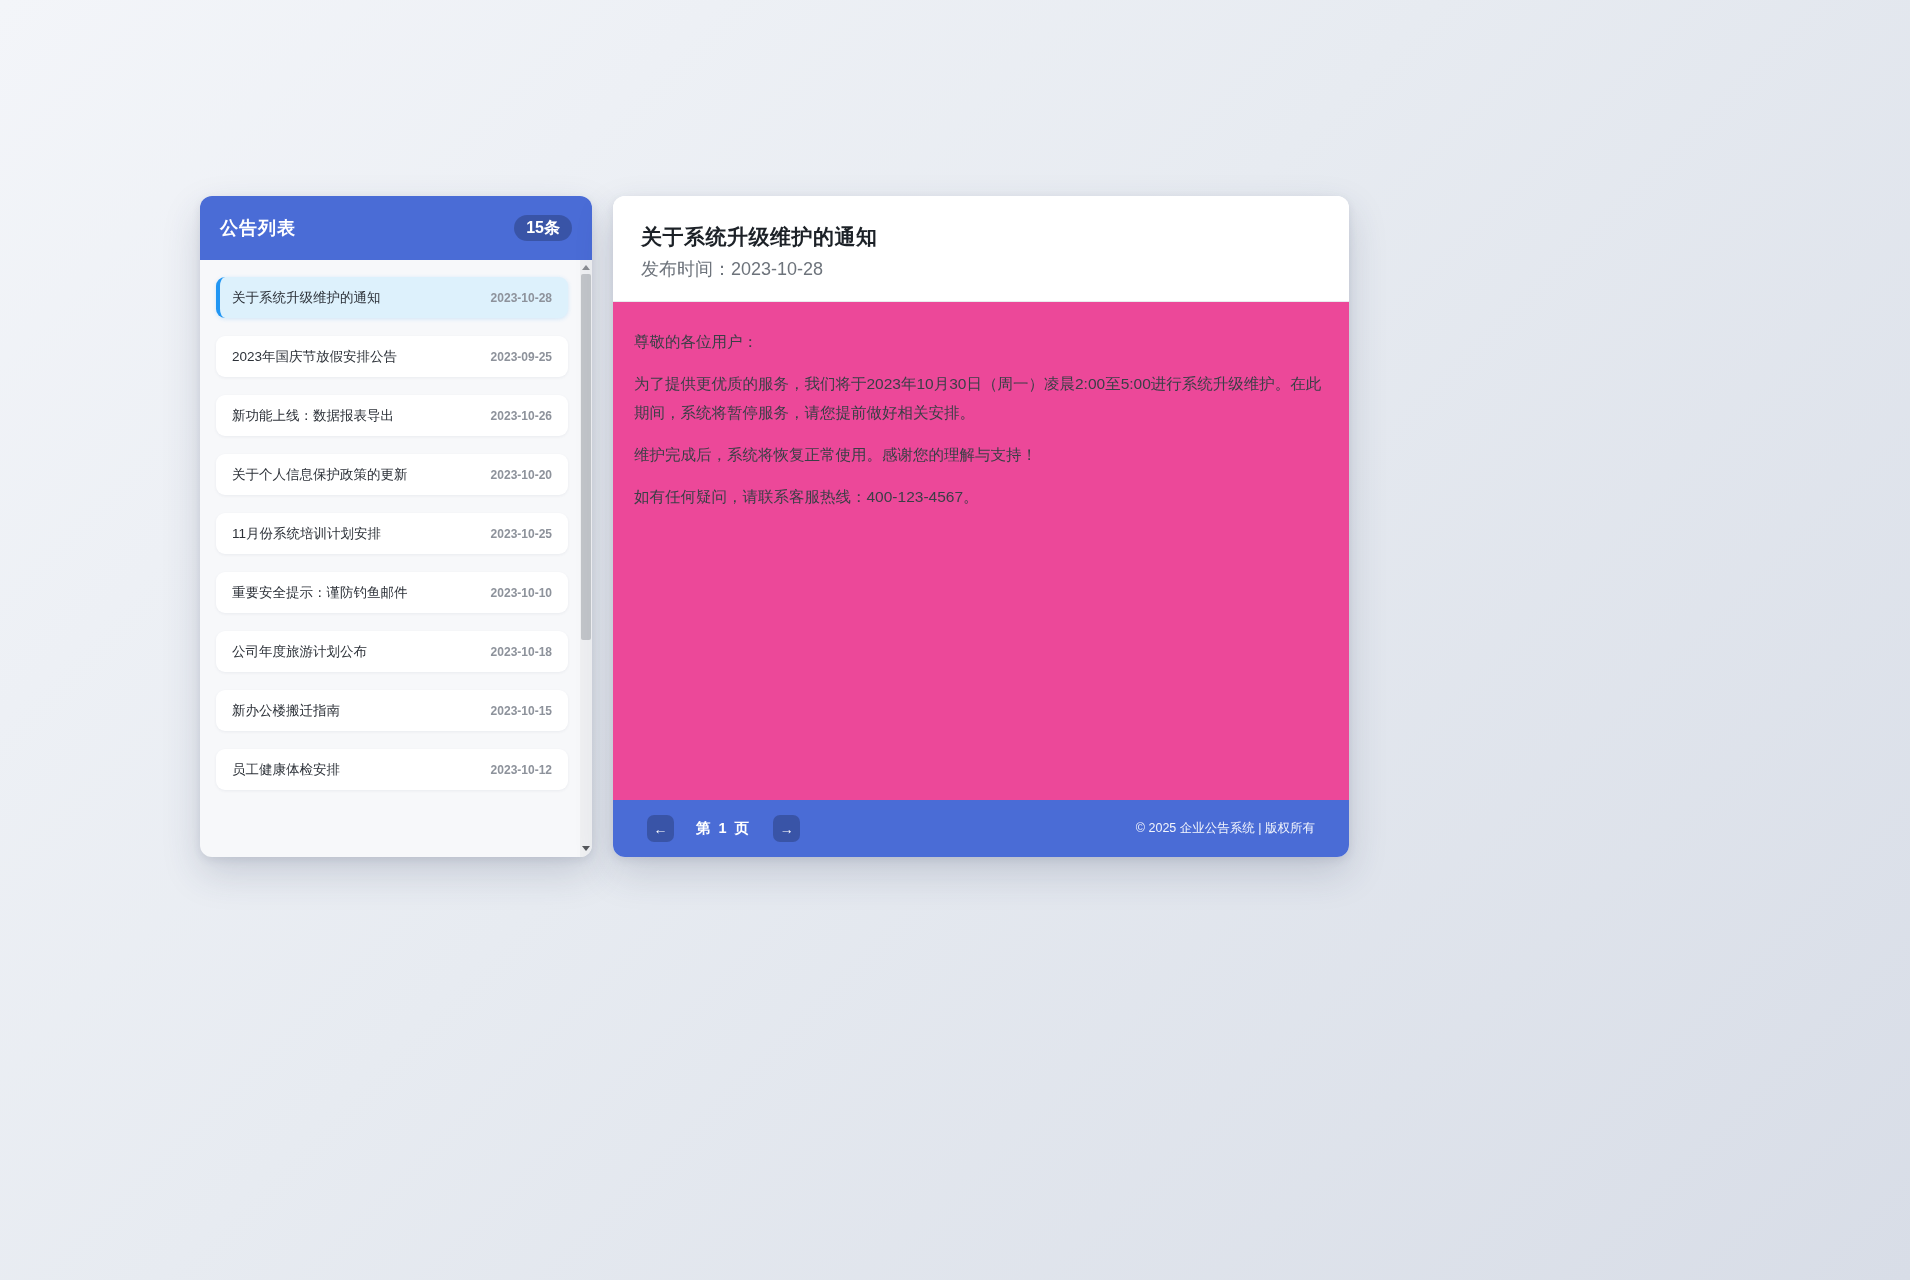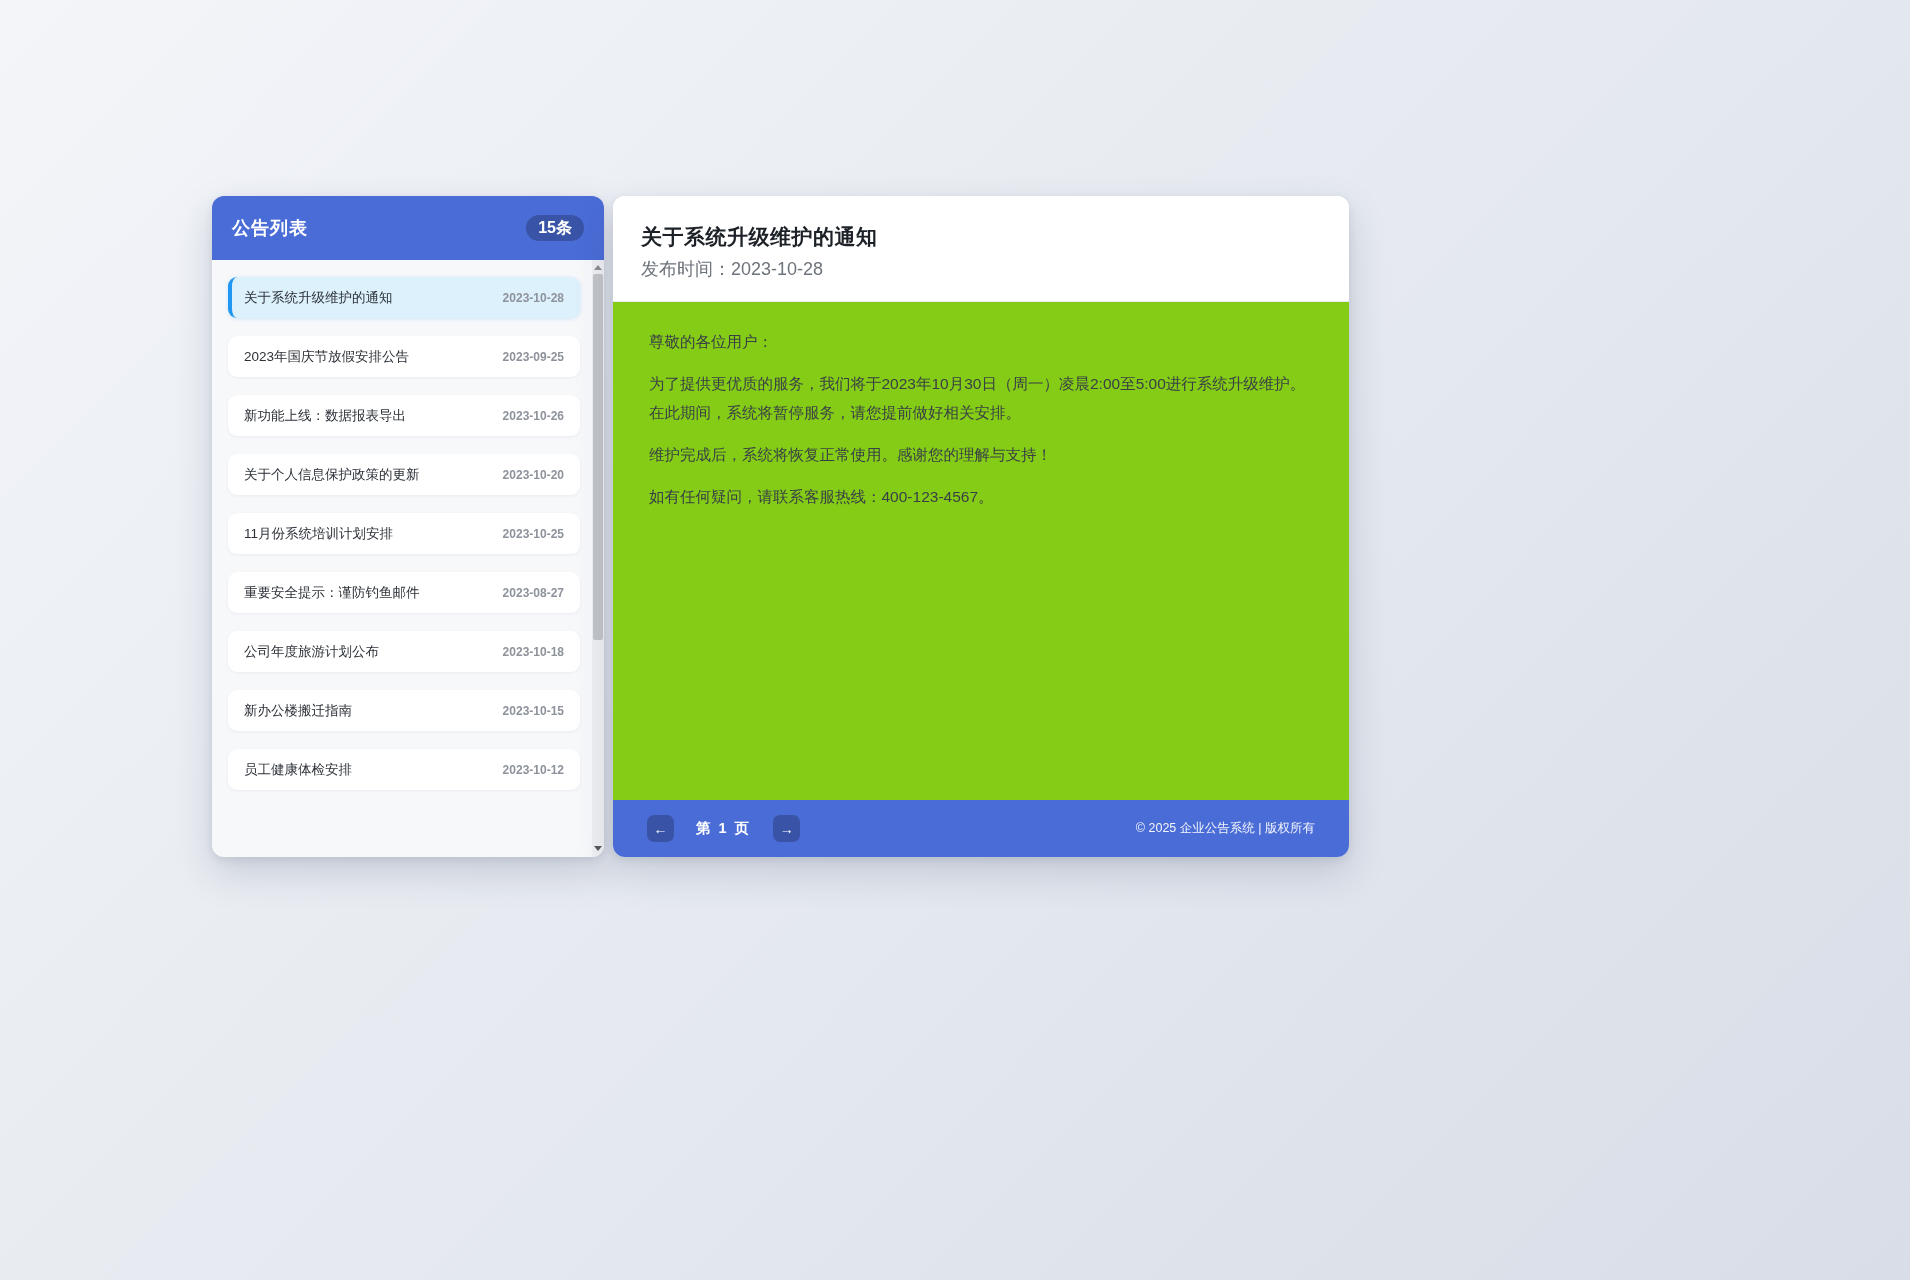--- a/index.html
+++ b/index.html
@@ -8,21 +8,21 @@
     overflow: hidden;
     font-family: "Liberation Sans", "DejaVu Sans", sans-serif;
   }
   body {
     background: linear-gradient(135deg, #f3f5f9 0%, #e7ebf1 45%, #d8dde7 100%);
     position: relative;
   }
 
   
   .list-card {
-    position: absolute; left: 212px; top: 196px;
+    position: absolute; left: 200px; top: 196px;
     width: 392px; height: 661px;
     border-radius: 12px;
     background: #f7f8fa;
     box-shadow: 0 16px 38px rgba(45,55,90,.18), 0 3px 8px rgba(45,55,90,.10);
     display: flex; flex-direction: column;
     overflow: hidden;
   }
   .list-header {
     height: 64px; flex: 0 0 64px;
     background: #4a6cd6;
@@ -98,22 +98,22 @@
     border-bottom: 1px solid #e8eaee;
   }
   .detail-title {
     font-size: 21px; font-weight: bold; color: #1c2127; letter-spacing: .5px;
   }
   .detail-meta {
     margin-top: 6px; font-size: 18px; color: #6d737b;
   }
   .detail-body {
     flex: 1 1 auto;
-    background: #84cc16;
-    padding: 25px 36px;
+    background: #ec4899;
+    padding: 25px 21px;
     overflow: hidden;
   }
   .detail-body p {
     font-size: 15.5px; color: #3a3f46; line-height: 29px;
     margin-bottom: 13px;
   }
   .detail-footer {
     flex: 0 0 57px; height: 57px;
     background: #4a6cd6;
     display: flex; align-items: center;
@@ -165,21 +165,21 @@
     <span class="item-date">2023-10-20</span>
   </div>
 
   <div class="list-item">
     <span class="item-title">11月份系统培训计划安排</span>
     <span class="item-date">2023-10-25</span>
   </div>
 
   <div class="list-item">
     <span class="item-title">重要安全提示：谨防钓鱼邮件</span>
-    <span class="item-date">2023-08-27</span>
+    <span class="item-date">2023-10-10</span>
   </div>
 
 
   <div class="list-item">
     <span class="item-title">公司年度旅游计划公布</span>
     <span class="item-date">2023-10-18</span>
   </div>
 
   <div class="list-item">
     <span class="item-title">新办公楼搬迁指南</span>

